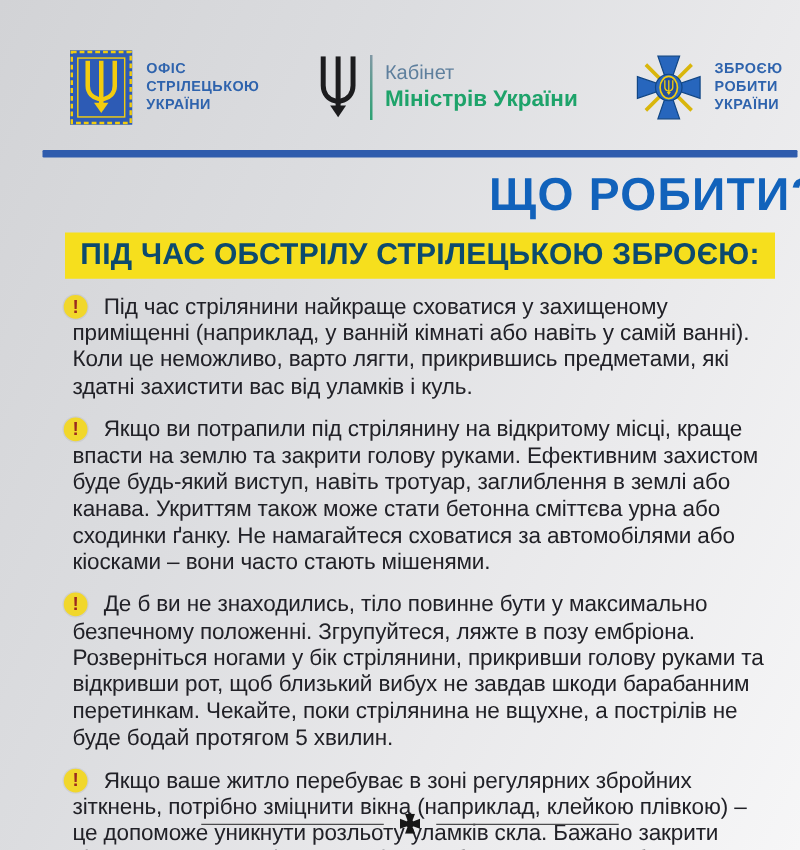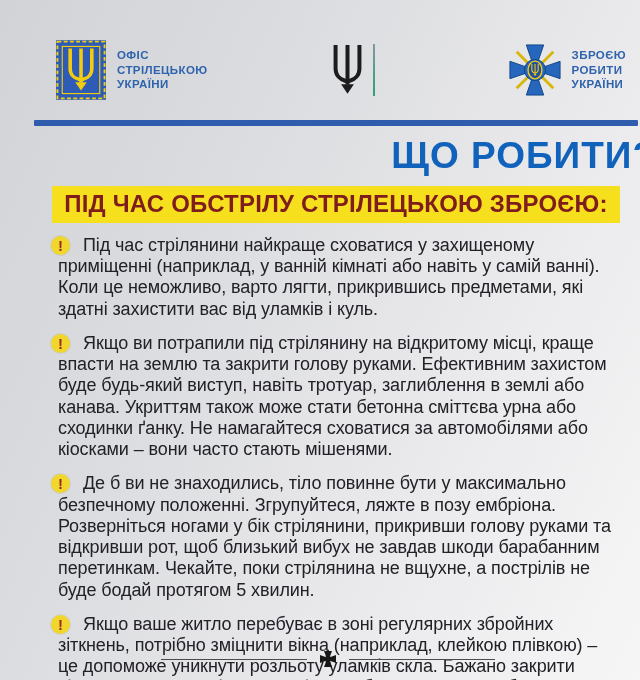--- a/index.html
+++ b/index.html
@@ -31,21 +31,21 @@
   .logo-sbu svg{margin-right:10px;}
 
   
   .blue-stripe{width:604px;height:6px;background:#2f5cad;margin:18px auto 0;border-radius:1px;}
   h1.page-title{
     margin:9px 0 0;text-align:right;
     font-size:37px;font-weight:bold;letter-spacing:1px;color:#1162bb;
   }
   .band-wrap{text-align:center;margin-top:9px;}
   .band{
-    display:inline-block;background:#f6df1d;color:#7f1d1d;
+    display:inline-block;background:#f6df1d;color:#0c4a6e;
     font-size:24px;font-weight:bold;letter-spacing:.2px;
     padding:4px 12px 5px;white-space:nowrap;
   }
 
   
   .content{padding:12px 38px 0 42px;}
   .item{position:relative;margin-bottom:13px;}
   .warn{
     position:absolute;left:-7px;top:1px;width:19px;height:19px;border-radius:50%;
     background:#f1d72b;display:flex;align-items:center;justify-content:center;
@@ -96,20 +96,24 @@
         <span>СТРІЛЕЦЬКОЮ</span>
         <span>УКРАЇНИ</span>
       </div>
     </div>
 
     <div class="logo logo-cabinet">
       <svg width="35" height="50" viewBox="0 0 44 62" style="color:#1c1c1e">
         <use href="#tryzub"></use>
       </svg>
       <div class="vdiv"></div>
+      <div class="logo-text">
+        <span class="cab-line1">Кабінет</span>
+        <span class="cab-line2">Міністрів України</span>
+      </div>
     </div>
 
     <div class="logo logo-sbu">
       <svg width="54" height="54" viewBox="0 0 56 56">
         <path d="M28 28 L9 9 M28 28 L47 9 M28 28 L9 47 M28 28 L47 47" stroke="#d9b60c" stroke-width="3"></path>
         <g fill="#2766bd" stroke="#114685" stroke-width="1">
           <polygon points="19,2 37,2 31.5,18 24.5,18"></polygon>
           <polygon points="19,54 37,54 31.5,38 24.5,38"></polygon>
           <polygon points="2,19 2,37 18,31.5 18,24.5"></polygon>
           <polygon points="54,19 54,37 38,31.5 38,24.5"></polygon>

